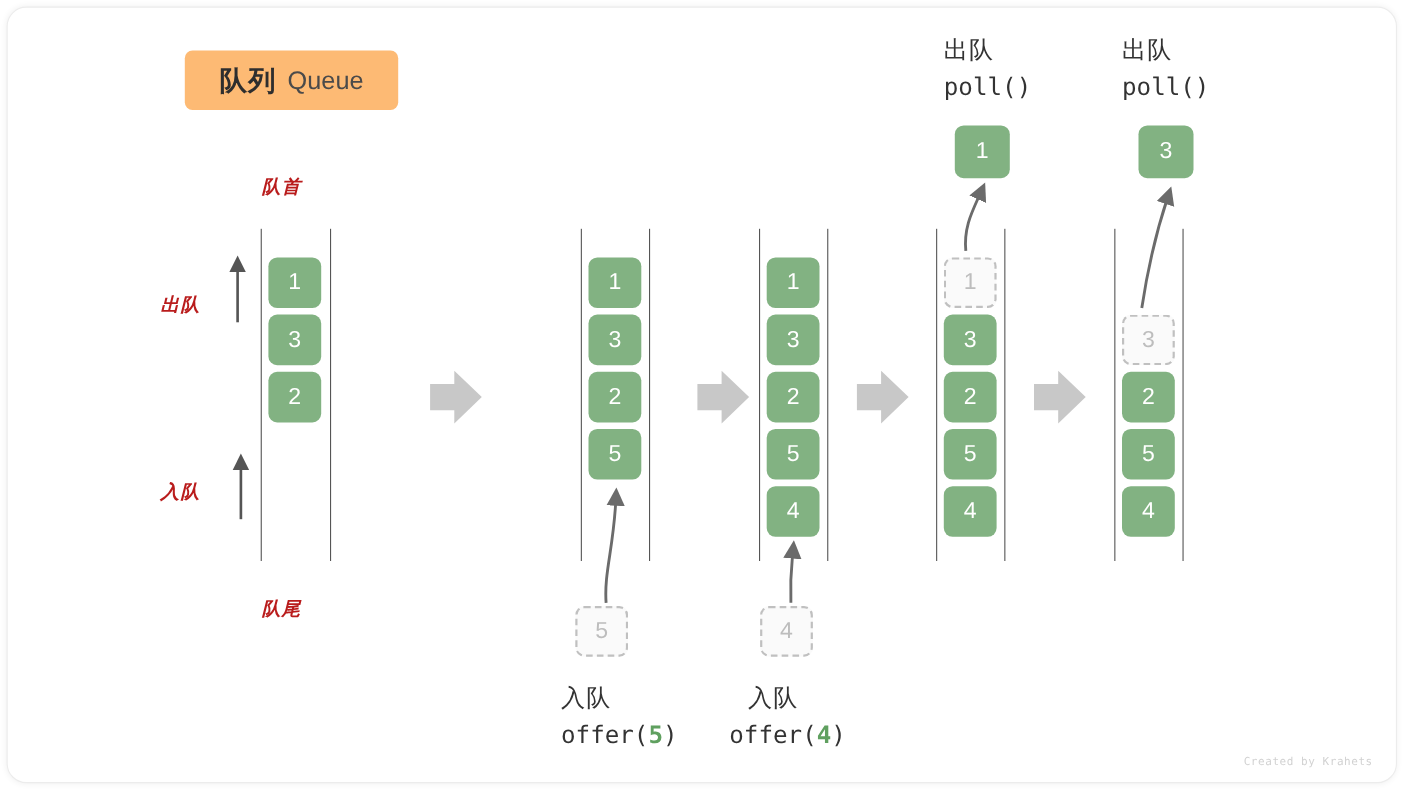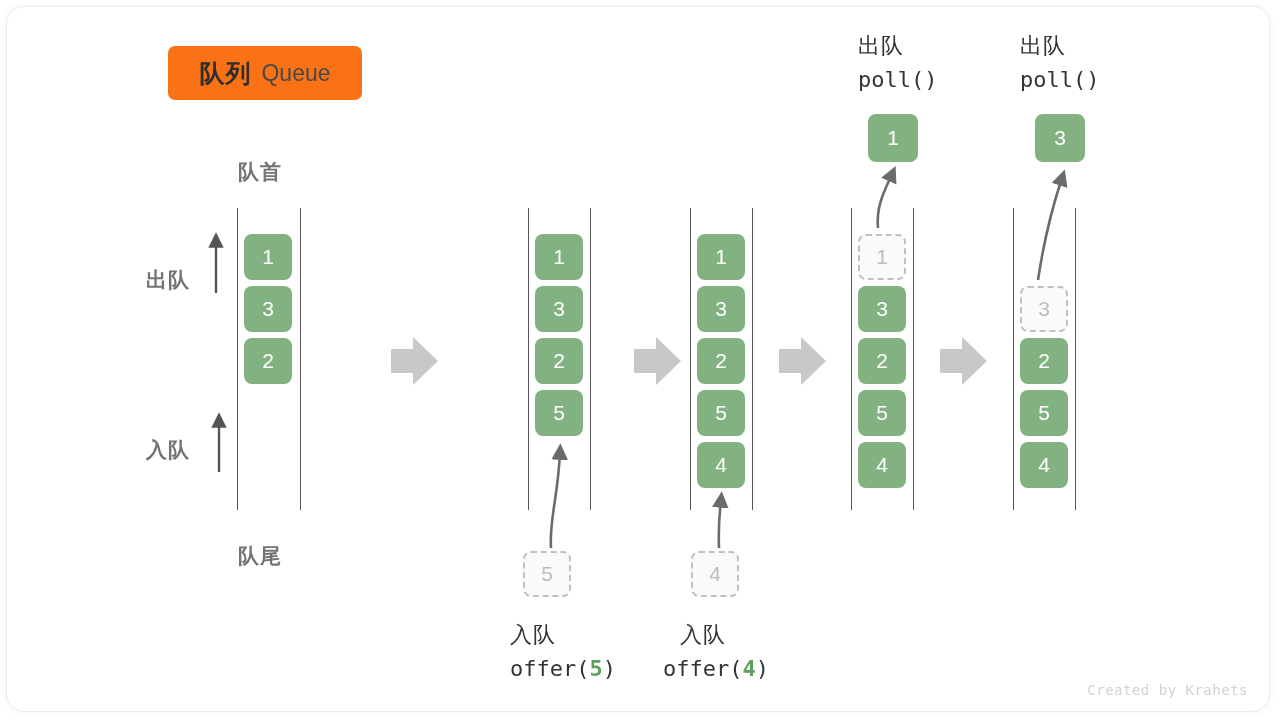--- a/index.html
+++ b/index.html
@@ -35,21 +35,21 @@
     box-shadow: 0 0 6px rgba(0,0,0,0.06);
   }
 
   
   .title-badge {
     position: absolute;
     left: 168px;
     top: 46px;
     width: 194px;
     height: 54px;
-    background: #f97316;
+    background: #fdba74;
     border-radius: 7px;
     display: flex;
     align-items: center;
     justify-content: center;
     gap: 10px;
   }
   .title-cn {
     font-size: 25px;
     font-weight: bold;
     color: #2e2e2e;
@@ -60,24 +60,25 @@
     font-size: 23px;
     color: #4a4a4a;
   }
 
   
   .lbl {
     position: absolute;
     white-space: nowrap;
   }
   .lbl-bold-cn {
-    font-size: 21px;
+    font-size: 17px;
     font-weight: bold;
-    color: #737373;
+    color: #b91c1c;
     letter-spacing: 1px;
+    font-style: italic;
   }
   .lbl-cn {
     font-size: 22px;
     color: #333333;
     letter-spacing: 1px;
   }
   .lbl-mono {
     font-family: "DejaVu Sans Mono", "Liberation Mono", monospace;
     font-size: 22px;
     color: #333333;
@@ -114,21 +115,21 @@
     width: 50px;
     height: 48px;
   }
 
   
   .footer {
     position: absolute;
     right: 32px;
     bottom: 22px;
     font-family: "DejaVu Sans Mono", "Liberation Mono", monospace;
-    font-size: 14px;
+    font-size: 10px;
     color: #d2d2d2;
     letter-spacing: 0.5px;
   }
 
   svg.overlay {
     position: absolute;
     left: 0;
     top: 0;
     width: 1280px;
     height: 720px;

